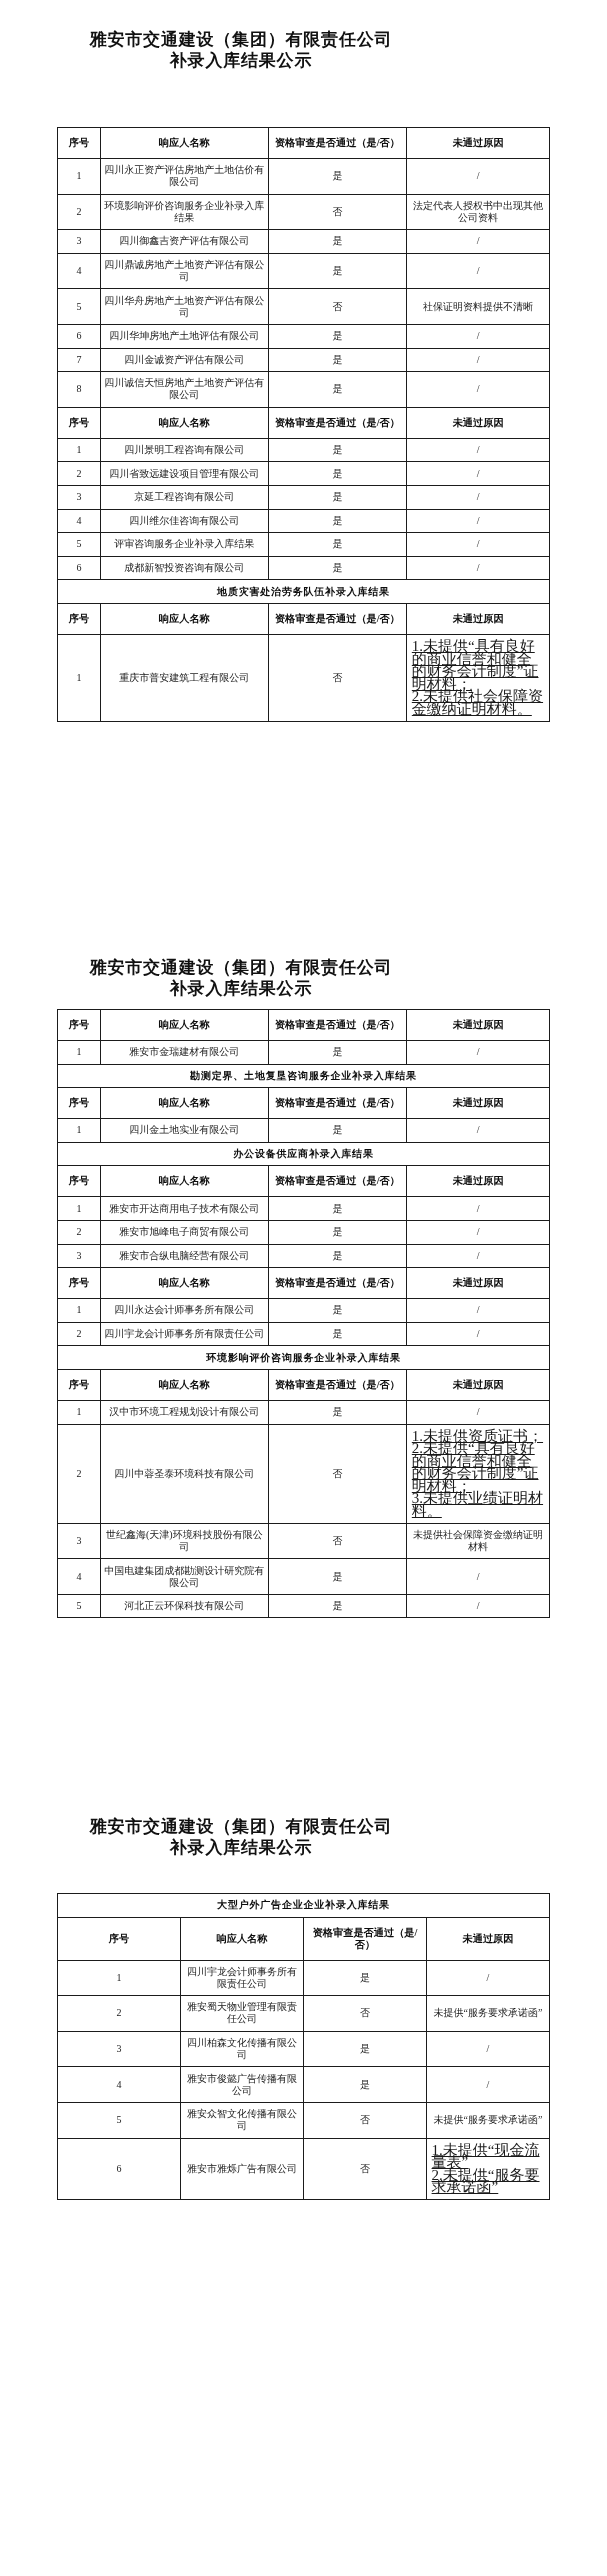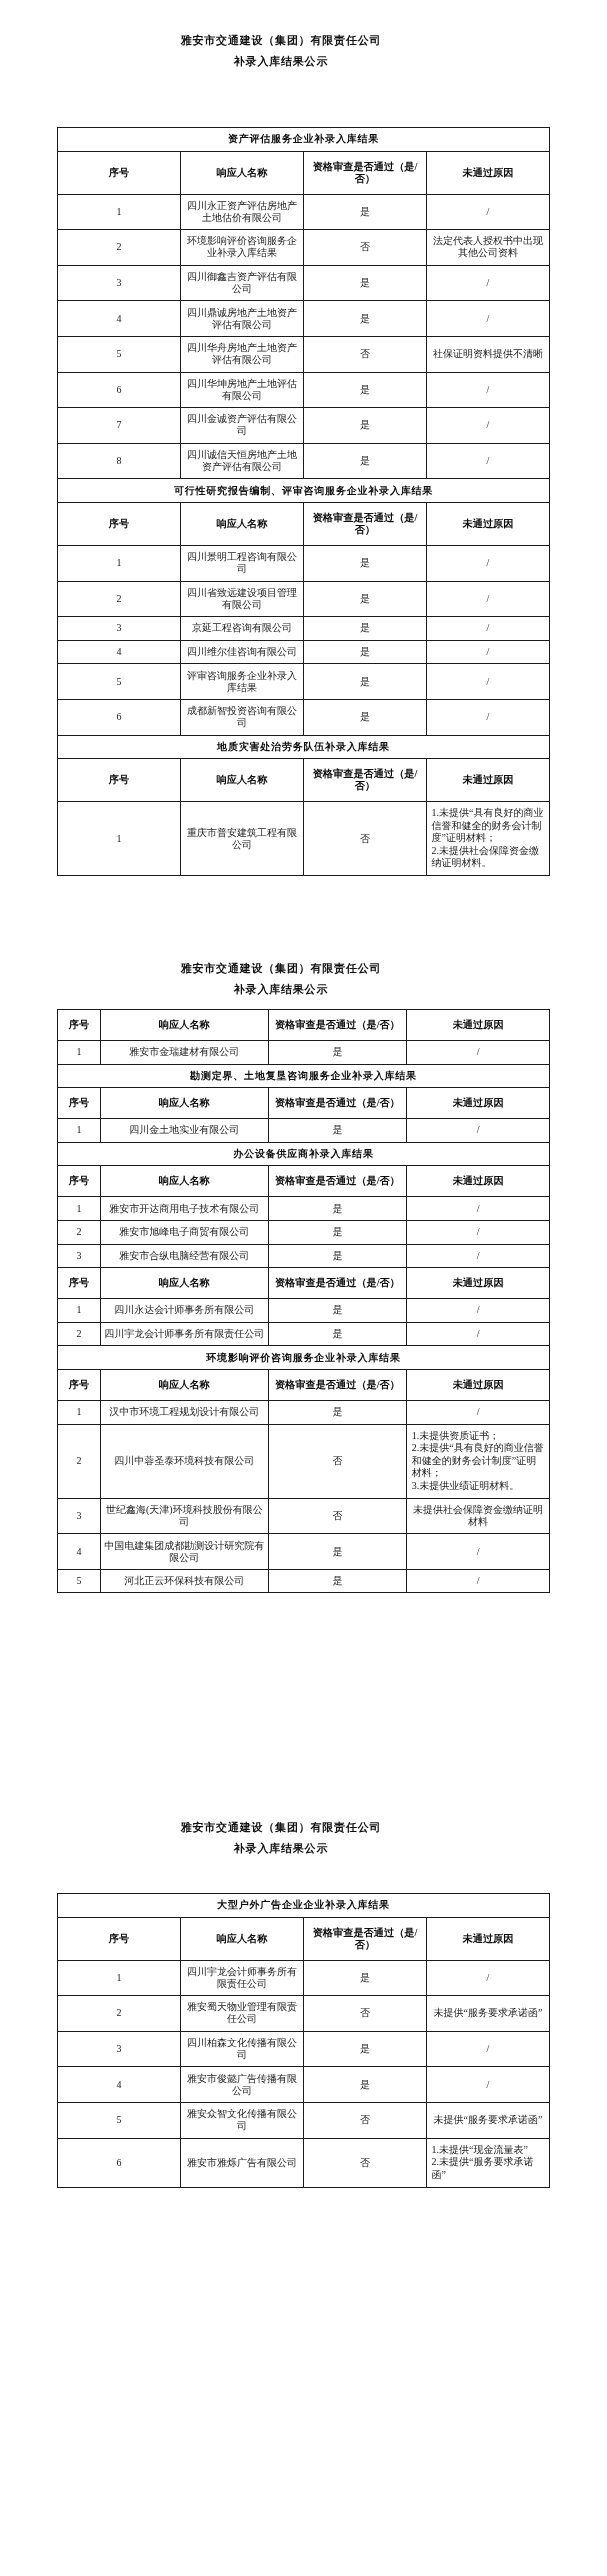--- a/index.html
+++ b/index.html
@@ -6,22 +6,22 @@
   body {
     width: 607px; height: 2576px;
     background: #ffffff;
     font-family: "Liberation Serif", "DejaVu Serif", serif;
     color: #1a1a1a;
     position: relative;
   }
   .doc-title {
     position: absolute; left: 0; width: 482px;
     text-align: center; font-weight: bold;
-    font-size: 11px; line-height: 20.5px;
-    letter-spacing: 0.8px; color: #111; padding-left: 40px;
+    font-size: 17px; line-height: 20.5px;
+    letter-spacing: 0.8px; color: #111;
   }
   .doc-title .tline { display: block; }
   table.results {
     position: absolute; left: 57px; width: 493px;
     border-collapse: collapse;
     border: 1.5px solid #1b1b1b;
     table-layout: fixed;
   }
   table.results td {
     border: 0.8px solid #1b1b1b;
@@ -38,35 +38,32 @@
   }
   tr.head-row td {
     font-weight: bold; font-size: 10.2px;
     padding: 9px 2.3px; color: #0d0d0d;
   }
   td.c0 { width: 8%; }
   td.c1 { width: 34.5%; }
   td.c2 { width: 28.3%; }
   td.c3 { width: 29.2%; }
   td.reason { white-space: pre-line; }
-  td.reason.left { text-align: left; padding-left: 4.6px; padding-right: 3px; line-height: 12.5px; font-size: 10px; }
+  td.reason.left { text-align: left; padding-left: 4.6px; padding-right: 3px; line-height: 12.5px; font-size: 15px; text-decoration: underline; }
 </style>
 </head>
 <body>
 
 <div id="pages">
     <div class="doc-title" style="top: 30px;">
       <span class="tline">雅安市交通建设（集团）有限责任公司</span>
       <span class="tline">补录入库结果公示</span>
     </div>
     <table class="results" style="top: 127px;">
       <tbody>
-        <tr class="section-row">
-          <td class="section-title" colspan="4">资产评估服务企业补录入库结果</td>
-        </tr>
         <tr class="head-row">
           <td class="c0">序号</td>
           <td class="c1">响应人名称</td>
           <td class="c2">资格审查是否通过（是/否）</td>
           <td class="c3">未通过原因</td>
         </tr>
         <tr class="data-row">
           <td class="c0">1</td>
           <td class="c1">四川永正资产评估房地产土地估价有限公司</td>
           <td class="c2">是</td>
@@ -106,23 +103,20 @@
           <td class="c0">7</td>
           <td class="c1">四川金诚资产评估有限公司</td>
           <td class="c2">是</td>
           <td class="c3 reason">/</td>
         </tr>
         <tr class="data-row">
           <td class="c0">8</td>
           <td class="c1">四川诚信天恒房地产土地资产评估有限公司</td>
           <td class="c2">是</td>
           <td class="c3 reason">/</td>
-        </tr>
-        <tr class="section-row">
-          <td class="section-title" colspan="4">可行性研究报告编制、评审咨询服务企业补录入库结果</td>
         </tr>
         <tr class="head-row">
           <td class="c0">序号</td>
           <td class="c1">响应人名称</td>
           <td class="c2">资格审查是否通过（是/否）</td>
           <td class="c3">未通过原因</td>
         </tr>
         <tr class="data-row">
           <td class="c0">1</td>
           <td class="c1">四川景明工程咨询有限公司</td>

